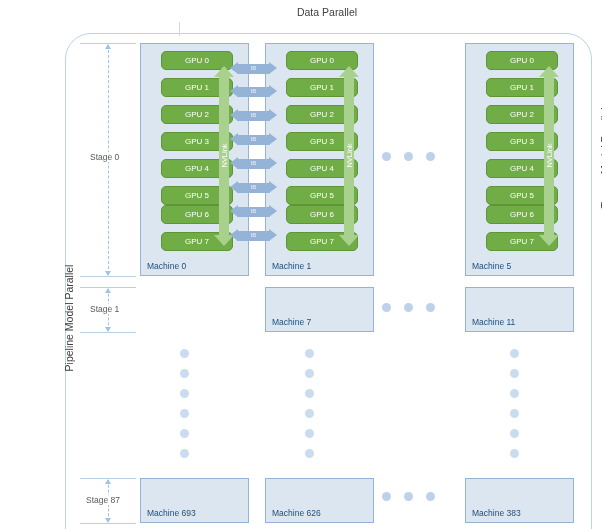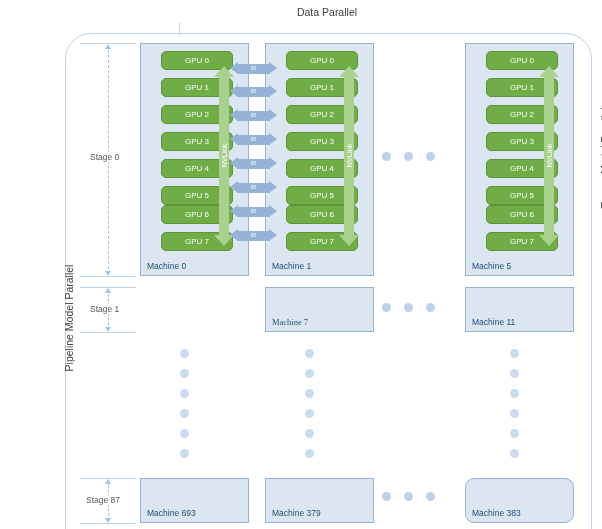--- a/index.html
+++ b/index.html
@@ -182,21 +182,21 @@
     <div class="head left"></div>
     <div class="shaft"></div>
     <div class="head right"></div>
     <div class="ib-text">IB</div>
   </div>
 
   <div class="dot" style="left:366px;top:152px;"></div>
   <div class="dot" style="left:388px;top:152px;"></div>
   <div class="dot" style="left:410px;top:152px;"></div>
 
-  <div class="machine" style="left:249px;top:287px;width:109px;height:45px;font-family:Liberation Serif, serif;">
+  <div class="machine" style="left:249px;top:287px;width:109px;height:45px;">
     <div class="machine-label">Machine 7</div>
   </div>
   <div class="machine" style="left:449px;top:287px;width:109px;height:45px;">
     <div class="machine-label">Machine 11</div>
   </div>
   <div class="dot" style="left:366px;top:303px;"></div>
   <div class="dot" style="left:388px;top:303px;"></div>
   <div class="dot" style="left:410px;top:303px;"></div>
 
   <div class="dot pale" style="left:164px;top:349px;"></div>
@@ -217,23 +217,23 @@
   <div class="dot pale" style="left:494px;top:369px;"></div>
   <div class="dot pale" style="left:494px;top:389px;"></div>
   <div class="dot pale" style="left:494px;top:409px;"></div>
   <div class="dot pale" style="left:494px;top:429px;"></div>
   <div class="dot pale" style="left:494px;top:449px;"></div>
 
   <div class="machine" style="left:124px;top:478px;width:109px;height:45px;">
     <div class="machine-label">Machine 693</div>
   </div>
   <div class="machine" style="left:249px;top:478px;width:109px;height:45px;">
-    <div class="machine-label">Machine 379</div>
-  </div>
-  <div class="machine" style="left:449px;top:478px;width:109px;height:45px;border-radius:9px;">
+    <div class="machine-label">Machine 626</div>
+  </div>
+  <div class="machine" style="left:449px;top:478px;width:109px;height:45px;">
     <div class="machine-label">Machine 383</div>
   </div>
   <div class="dot" style="left:366px;top:492px;"></div>
   <div class="dot" style="left:388px;top:492px;"></div>
   <div class="dot" style="left:410px;top:492px;"></div>
 
   <div class="rule" style="left:64px;top:43px;width:56px;"></div>
   <div class="rule" style="left:64px;top:276px;width:56px;"></div>
   <div class="dashv" style="left:92px;top:45px;height:229px;"></div>
   <div class="arrowhead up" style="left:88.5px;top:44px;"></div>

